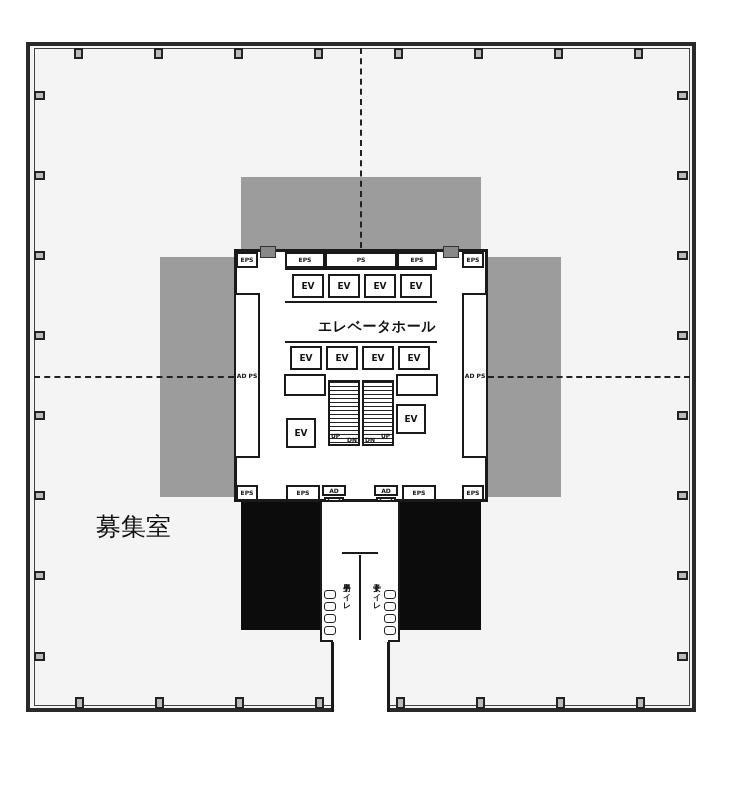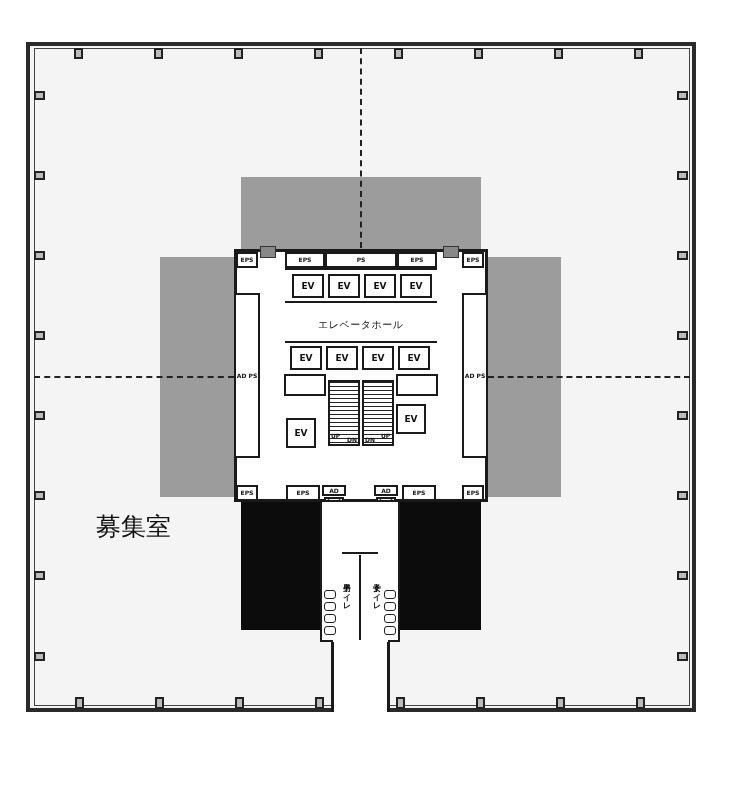--- a/index.html
+++ b/index.html
@@ -9,21 +9,21 @@
   .inner-line { left:34px; top:48px; width:656px; height:658px; border:1px solid #444; }
   .dash-v { left:360px; top:48px; width:0; height:200px; border-left:2px dashed #222; }
   .dash-h-l { left:34px; top:376px; width:200px; height:0; border-top:2px dashed #222; }
   .dash-h-r { left:488px; top:376px; width:202px; height:0; border-top:2px dashed #222; }
   .col { width:9px; height:11px; border:2px solid #222; background:#bbb; }
   .gray-zone { background:#9c9c9c; }
   .black-zone { background:#0c0c0c; }
   .core { left:234px; top:249px; width:254px; height:253px; background:#ffffff; border:3px solid #1a1a1a; }
   .room { border:2px solid #1a1a1a; background:#fff; font-size:6px; font-weight:bold; color:#111; display:flex; align-items:center; justify-content:center; text-align:center; line-height:1; }
   .ev { border:2px solid #1a1a1a; background:#fff; display:flex; align-items:center; justify-content:center; font-size:9px; font-weight:bold; color:#111; }
-  .hall-label { font-size:10px; font-weight:normal; color:#111; letter-spacing:0.5px; }
+  .hall-label { font-size:14px; font-weight:bold; color:#111; letter-spacing:0.5px; }
   .vacancy { font-size:25px; color:#111; font-family:"DejaVu Sans", sans-serif; }
   .stair { border:2px solid #1a1a1a; background:#fff;
            background-image:repeating-linear-gradient(to bottom, #222 0, #222 1px, transparent 1px, transparent 4px); }
   .shaft { border:2px solid #1a1a1a; background:#fff; }
   .shaft::before, .shaft::after { content:""; position:absolute; left:50%; top:50%; width:130%; height:1px; background:#222; }
   .shaft::before { transform:translate(-50%,-50%) rotate(45deg); }
   .shaft::after { transform:translate(-50%,-50%) rotate(-45deg); }
   .toilet-label { writing-mode:vertical-rl; font-size:8px; font-weight:bold; color:#111; }
   .fixture { width:12px; height:9px; border:1px solid #222; border-radius:3px; background:#fff; }
   .vent { background:#888; border:1px solid #333; }

